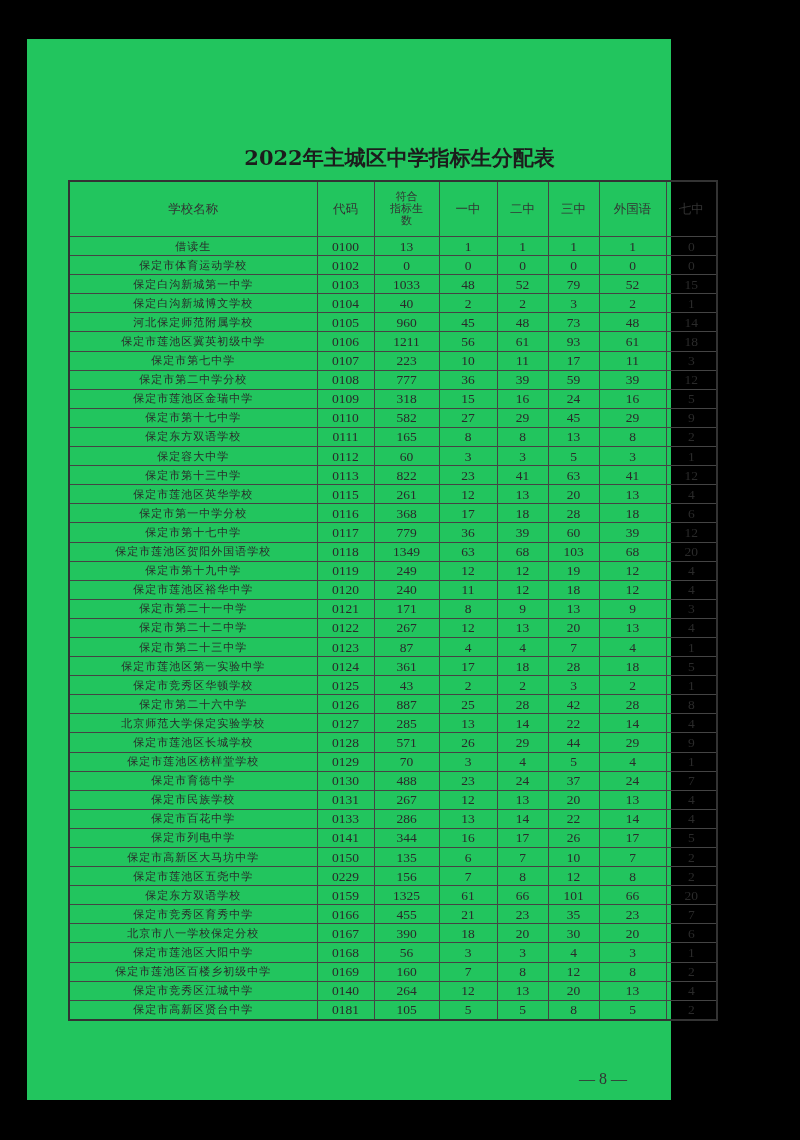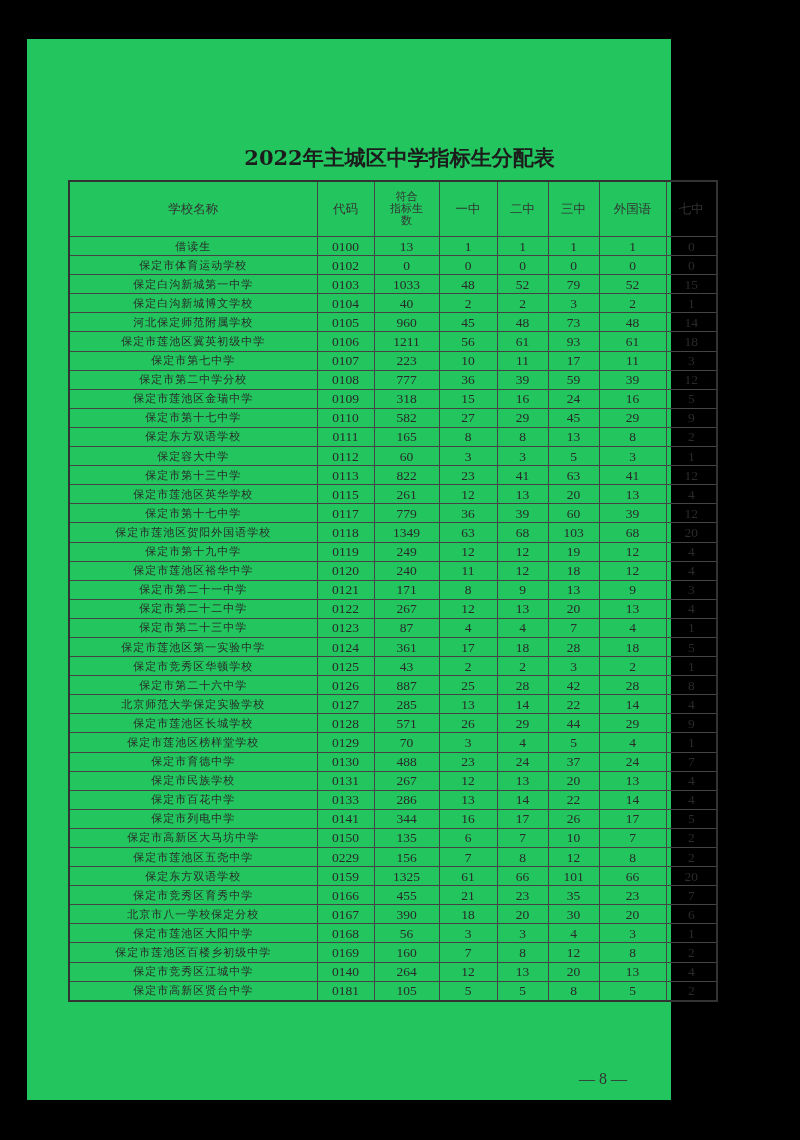--- a/index.html
+++ b/index.html
@@ -256,20 +256,30 @@
           <td class="name">保定市莲池区英华学校</td>
           <td class="num">0115</td>
           <td class="num">261</td>
           <td class="num">12</td>
           <td class="num">13</td>
           <td class="num">20</td>
           <td class="num">13</td>
           <td class="num">4</td>
         </tr>
         <tr>
+          <td class="name">保定市第一中学分校</td>
+          <td class="num">0116</td>
+          <td class="num">368</td>
+          <td class="num">17</td>
+          <td class="num">18</td>
+          <td class="num">28</td>
+          <td class="num">18</td>
+          <td class="num">6</td>
+        </tr>
+        <tr>
           <td class="name">保定市第十七中学</td>
           <td class="num">0117</td>
           <td class="num">779</td>
           <td class="num">36</td>
           <td class="num">39</td>
           <td class="num">60</td>
           <td class="num">39</td>
           <td class="num">12</td>
         </tr>
         <tr>

